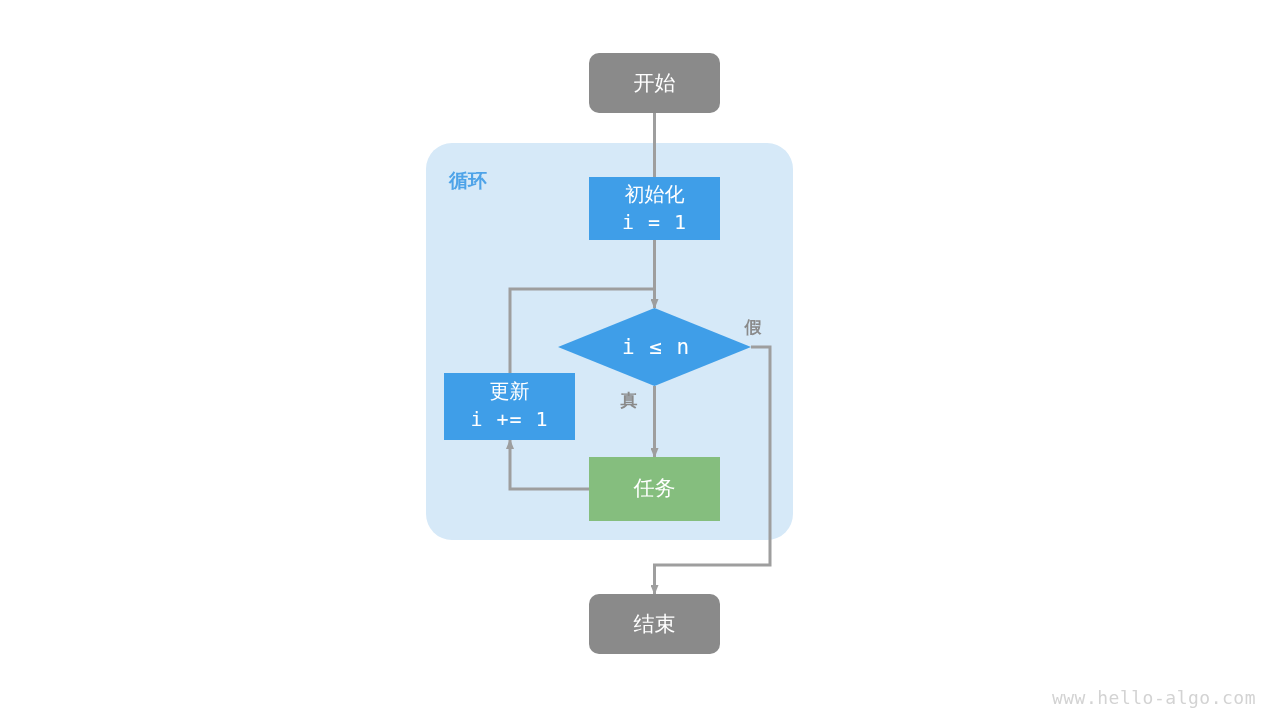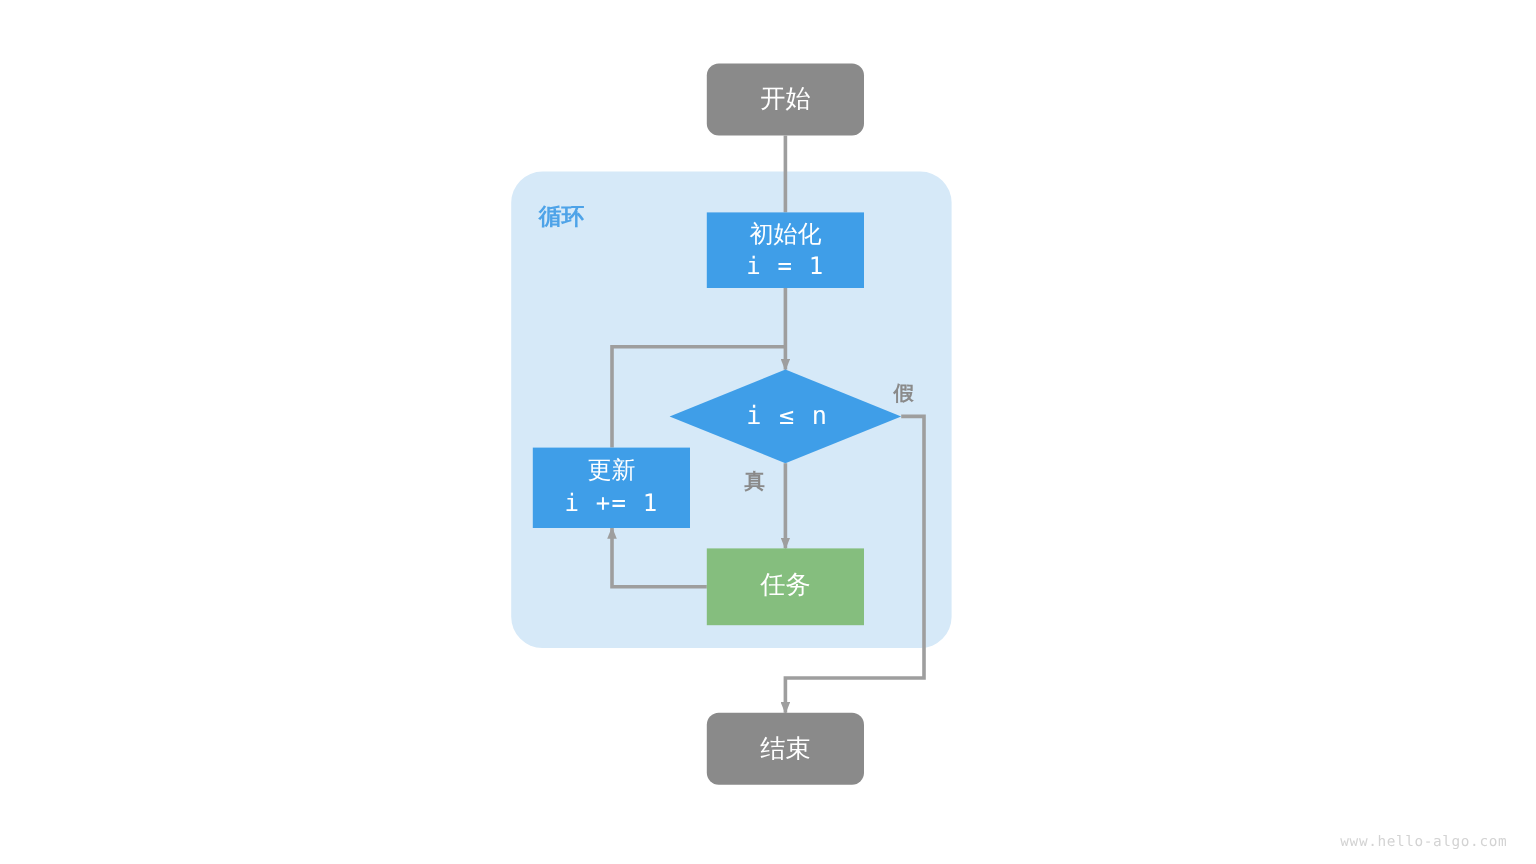--- a/index.html
+++ b/index.html
@@ -61,21 +61,21 @@
     font-weight: bold;
     font-family: "Liberation Sans", "DejaVu Sans", sans-serif;
     text-anchor: middle;
     dominant-baseline: middle;
   }
   .watermark {
     position: absolute;
     right: 24px;
     bottom: 12px;
     color: #d3d3d3;
-    font-size: 12px;
+    font-size: 18px;
     font-family: "DejaVu Sans Mono", "Liberation Mono", monospace;
     letter-spacing: 0.5px;
     user-select: none;
     margin-top: 46px;
   }
   .edge-path {
     fill: none;
     stroke: #9e9e9e;
     stroke-width: 3;
     stroke-linecap: butt;

